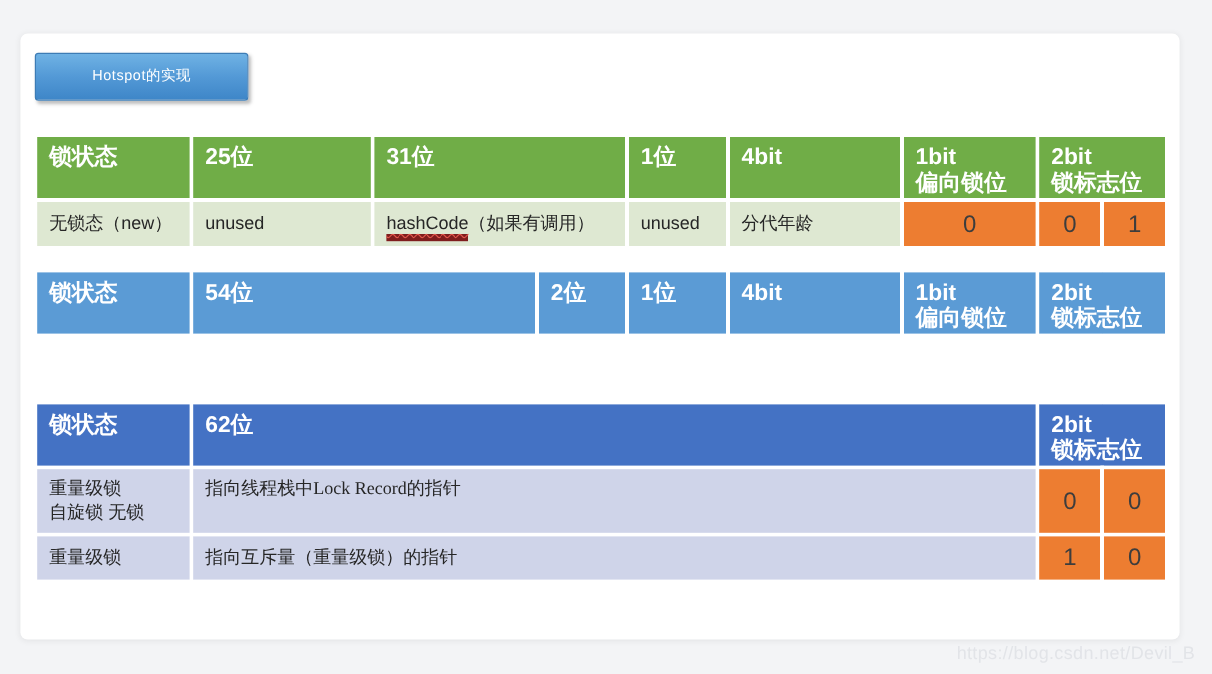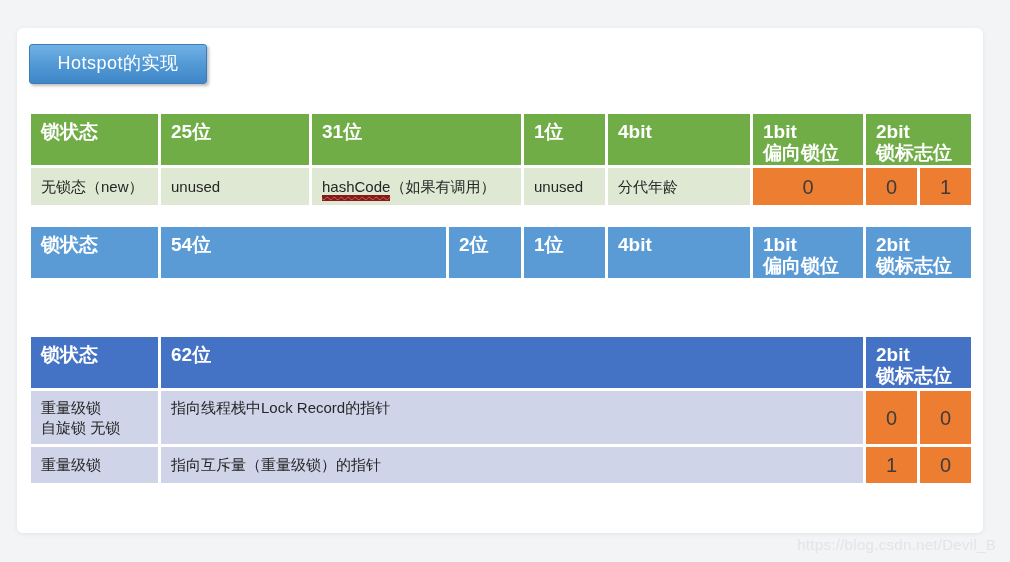--- a/index.html
+++ b/index.html
@@ -19,21 +19,21 @@
   .card{
     position:absolute;left:17px;top:28px;width:966px;height:505px;
     background:#ffffff;border-radius:6px;
     box-shadow:0 1px 5px rgba(0,0,0,.07);
   }
   .title-box{
     position:absolute;left:12px;top:16px;width:176px;height:38px;
     background:linear-gradient(180deg,var(--title-top) 0%,#5399d6 50%,var(--title-bottom) 100%);
     border:1px solid #3d7cb5;border-radius:3px;
     box-shadow:2px 2px 3px rgba(70,70,70,.35);
-    color:#ffffff;font-size:18px;line-height:37px;text-align:center;
+    color:#ffffff;font-size:12px;line-height:37px;text-align:center;
     letter-spacing:.5px;
   }
   table.tbl{
     position:absolute;left:11px;border-collapse:collapse;table-layout:fixed;
     width:943px;
   }
   .tbl th,.tbl td{border:3px solid #ffffff;overflow:hidden;white-space:nowrap;}
   .tbl th{
     color:#ffffff;font-size:19px;font-weight:bold;text-align:left;
     vertical-align:top;padding:7px 0 0 10px;line-height:21px;
@@ -48,21 +48,21 @@
   .t-blue td{background:var(--blue-row);}
   .t-navy th{background:var(--navy-header);}
   .t-navy td{background:var(--navy-row);}
   .tbl td.bit{
     background:var(--orange);text-align:center;padding:0;
     font-size:20px;color:#3d3d3d;
   }
   .hl{display:block;}
   .u-wavy{text-decoration:underline;text-decoration-style:wavy;text-decoration-color:#e2574c;text-decoration-thickness:1px;text-underline-offset:4px;}
   .u-solid{border-bottom:6px solid #7f1d1d;}
-  td.vtop{vertical-align:top;padding-top:7px;}
+  td.vtop{vertical-align:top;padding-top:7px;font-family:Liberation Serif, serif;}
   .watermark{
     position:absolute;right:14px;top:536px;
     font-size:15px;color:#e2e4e8;letter-spacing:.3px;
   }
   #t1{top:83px;} #t2{top:196px;} #t3{top:306px;}
 </style>
 </head>
 <body>
 
 <div class="card">

